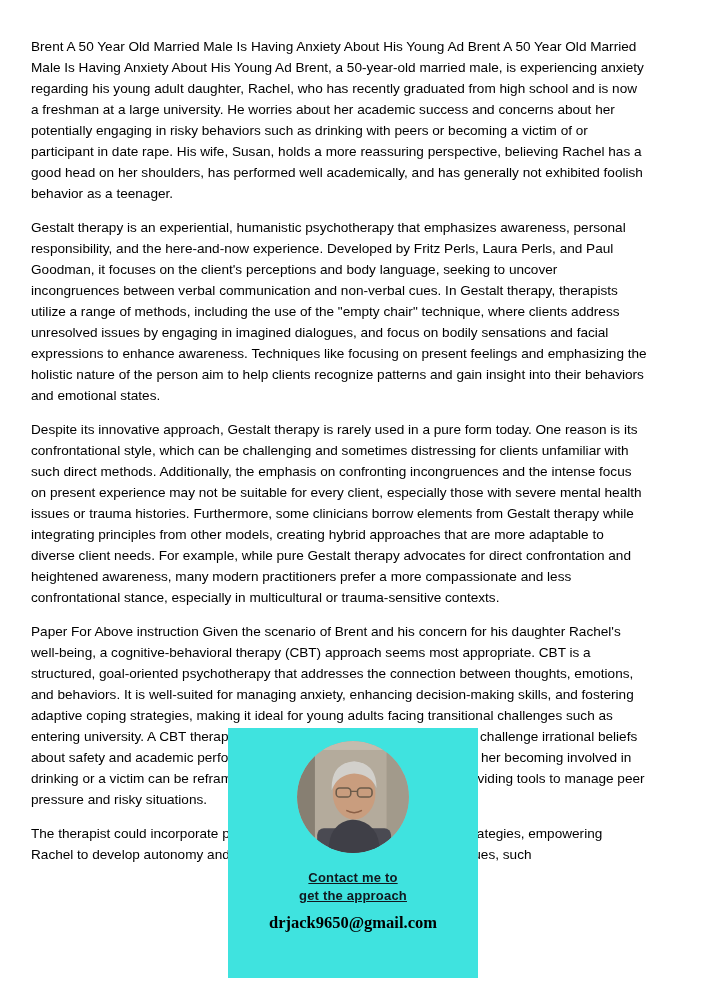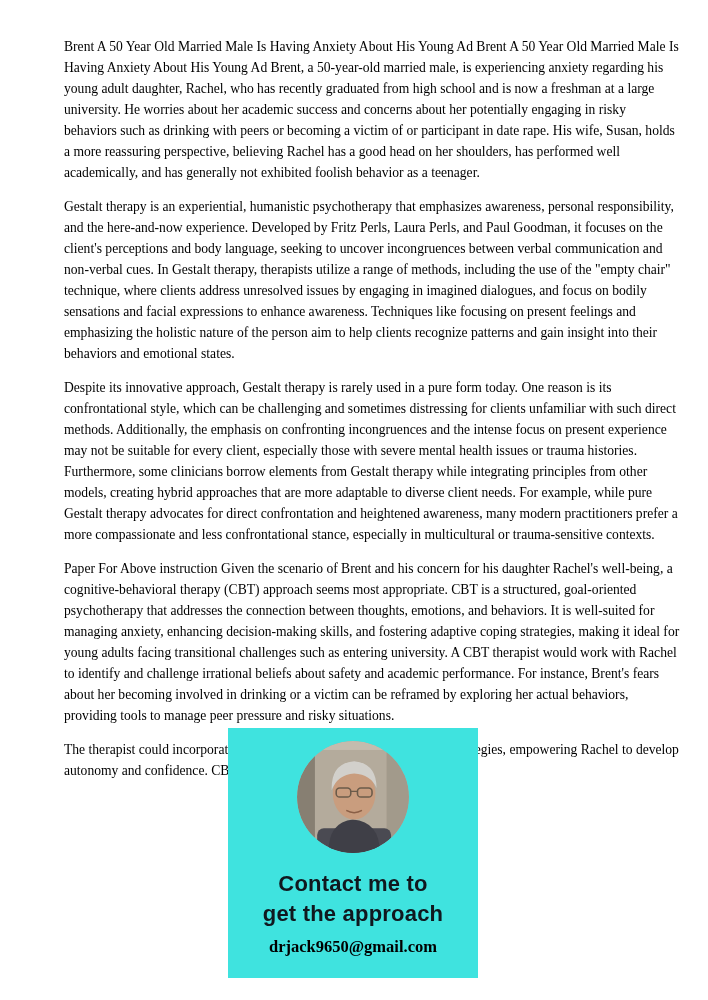--- a/index.html
+++ b/index.html
@@ -4,22 +4,22 @@
 <style>
   html,body{margin:0;padding:0;background:#ffffff;}
   .page{
     position:relative;
     width:708px;height:1000px;
     background:#ffffff;
     overflow:hidden;
   }
   .doc{
     position:absolute;
-    left:64px;top:36px;width:616px;
-    font-family:Liberation Serif, serif;
+    left:31px;top:36px;width:616px;
+    font-family:Liberation Sans, sans-serif;
     font-size:13.6px;
     line-height:21px;
     color:#000000;
   }
   .doc p{margin:0 0 13px 0;}
   .overlay-card{
     position:absolute;
     left:228px;top:728px;
     width:250px;height:250px;
     background:#3fe3df;
@@ -30,24 +30,25 @@
     width:112px;height:112px;
     margin:13px auto 16px auto;
     border-radius:50%;
     overflow:hidden;
     display:block;
   }
   .avatar svg{display:block;width:100%;height:100%;}
   .overlay-heading{
     font-family:"Liberation Sans", sans-serif;
     font-weight:700;
-    font-size:22px;
+    font-size:13px;
     line-height:1.35;
     color:#10181f;
     letter-spacing:.2px;
+    text-decoration:underline;
   }
   .overlay-email{
     font-family:"Liberation Serif", serif;
     font-weight:700;
     font-size:16.5px;
     color:#000000;
     margin-top:9px;
   }
 </style>
 </head>

